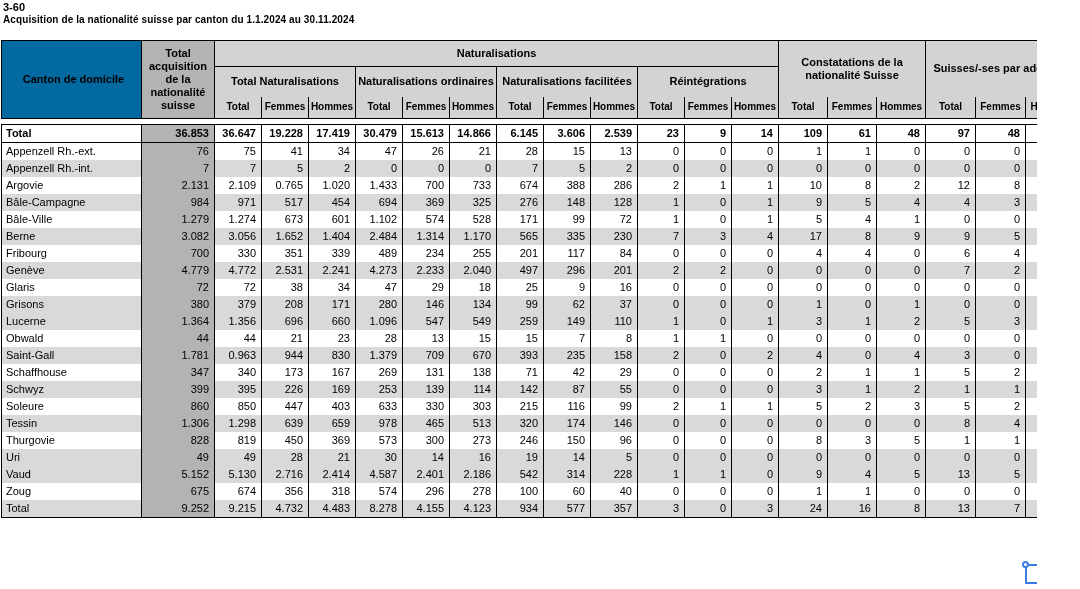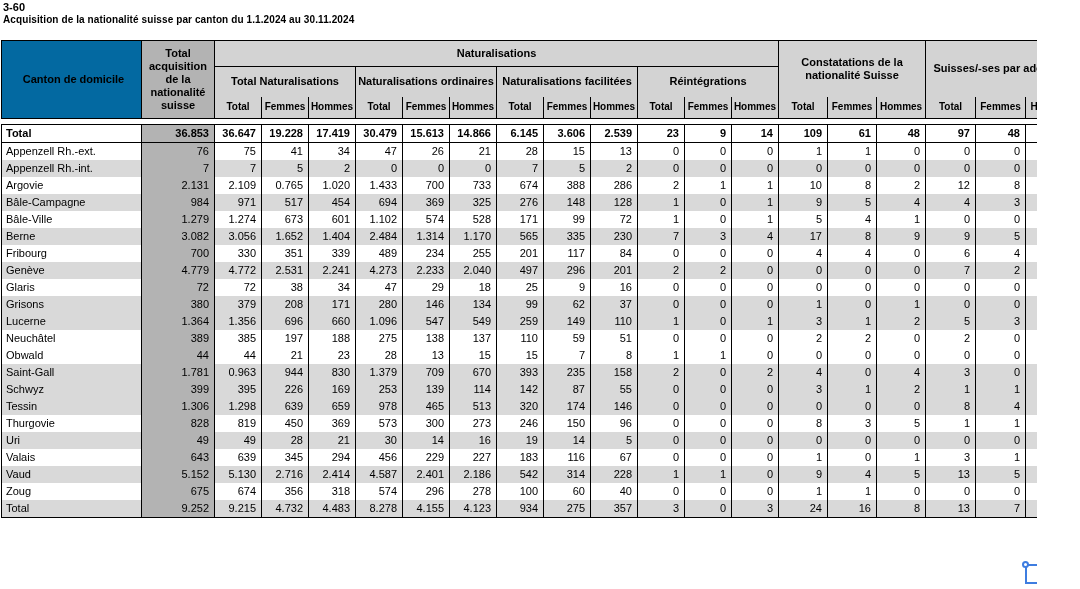--- a/index.html
+++ b/index.html
@@ -414,42 +414,20 @@
           <td class="num">0</td>
           <td class="num">1</td>
           <td class="num">3</td>
           <td class="num">1</td>
           <td class="num">2</td>
           <td class="num">5</td>
           <td class="num">3</td>
           <td class="num">2</td>
         </tr>
         <tr>
-          <td class="canton">Neuchâtel</td>
-          <td class="num dark">389</td>
-          <td class="num">385</td>
-          <td class="num">197</td>
-          <td class="num">188</td>
-          <td class="num">275</td>
-          <td class="num">138</td>
-          <td class="num">137</td>
-          <td class="num">110</td>
-          <td class="num">59</td>
-          <td class="num">51</td>
-          <td class="num">0</td>
-          <td class="num">0</td>
-          <td class="num">0</td>
-          <td class="num">2</td>
-          <td class="num">2</td>
-          <td class="num">0</td>
-          <td class="num">2</td>
-          <td class="num">0</td>
-          <td class="num">2</td>
-        </tr>
-        <tr>
           <td class="canton">Obwald</td>
           <td class="num dark">44</td>
           <td class="num">44</td>
           <td class="num">21</td>
           <td class="num">23</td>
           <td class="num">28</td>
           <td class="num">13</td>
           <td class="num">15</td>
           <td class="num">15</td>
           <td class="num">7</td>
@@ -479,20 +457,42 @@
           <td class="num">2</td>
           <td class="num">0</td>
           <td class="num">2</td>
           <td class="num">4</td>
           <td class="num">0</td>
           <td class="num">4</td>
           <td class="num">3</td>
           <td class="num">0</td>
           <td class="num">3</td>
         </tr>
+        <tr>
+          <td class="canton">Schaffhouse</td>
+          <td class="num dark">347</td>
+          <td class="num">340</td>
+          <td class="num">173</td>
+          <td class="num">167</td>
+          <td class="num">269</td>
+          <td class="num">131</td>
+          <td class="num">138</td>
+          <td class="num">71</td>
+          <td class="num">42</td>
+          <td class="num">29</td>
+          <td class="num">0</td>
+          <td class="num">0</td>
+          <td class="num">0</td>
+          <td class="num">2</td>
+          <td class="num">1</td>
+          <td class="num">1</td>
+          <td class="num">5</td>
+          <td class="num">2</td>
+          <td class="num">3</td>
+        </tr>
         <tr class="stripe">
           <td class="canton">Schwyz</td>
           <td class="num dark">399</td>
           <td class="num">395</td>
           <td class="num">226</td>
           <td class="num">169</td>
           <td class="num">253</td>
           <td class="num">139</td>
           <td class="num">114</td>
           <td class="num">142</td>
@@ -501,20 +501,42 @@
           <td class="num">0</td>
           <td class="num">0</td>
           <td class="num">0</td>
           <td class="num">3</td>
           <td class="num">1</td>
           <td class="num">2</td>
           <td class="num">1</td>
           <td class="num">1</td>
           <td class="num">0</td>
         </tr>
+        <tr>
+          <td class="canton">Soleure</td>
+          <td class="num dark">860</td>
+          <td class="num">850</td>
+          <td class="num">447</td>
+          <td class="num">403</td>
+          <td class="num">633</td>
+          <td class="num">330</td>
+          <td class="num">303</td>
+          <td class="num">215</td>
+          <td class="num">116</td>
+          <td class="num">99</td>
+          <td class="num">2</td>
+          <td class="num">1</td>
+          <td class="num">1</td>
+          <td class="num">5</td>
+          <td class="num">2</td>
+          <td class="num">3</td>
+          <td class="num">5</td>
+          <td class="num">2</td>
+          <td class="num">3</td>
+        </tr>
         <tr class="stripe">
           <td class="canton">Tessin</td>
           <td class="num dark">1.306</td>
           <td class="num">1.298</td>
           <td class="num">639</td>
           <td class="num">659</td>
           <td class="num">978</td>
           <td class="num">465</td>
           <td class="num">513</td>
           <td class="num">320</td>
@@ -567,42 +589,20 @@
           <td class="num">0</td>
           <td class="num">0</td>
           <td class="num">0</td>
           <td class="num">0</td>
           <td class="num">0</td>
           <td class="num">0</td>
           <td class="num">0</td>
           <td class="num">0</td>
           <td class="num">0</td>
         </tr>
-        <tr>
-          <td class="canton">Valais</td>
-          <td class="num dark">643</td>
-          <td class="num">639</td>
-          <td class="num">345</td>
-          <td class="num">294</td>
-          <td class="num">456</td>
-          <td class="num">229</td>
-          <td class="num">227</td>
-          <td class="num">183</td>
-          <td class="num">116</td>
-          <td class="num">67</td>
-          <td class="num">0</td>
-          <td class="num">0</td>
-          <td class="num">0</td>
-          <td class="num">1</td>
-          <td class="num">0</td>
-          <td class="num">1</td>
-          <td class="num">3</td>
-          <td class="num">1</td>
-          <td class="num">2</td>
-        </tr>
         <tr class="stripe">
           <td class="canton">Vaud</td>
           <td class="num dark">5.152</td>
           <td class="num">5.130</td>
           <td class="num">2.716</td>
           <td class="num">2.414</td>
           <td class="num">4.587</td>
           <td class="num">2.401</td>
           <td class="num">2.186</td>
           <td class="num">542</td>
@@ -643,21 +643,21 @@
         <tr class="stripe">
           <td class="canton">Total</td>
           <td class="num dark">9.252</td>
           <td class="num">9.215</td>
           <td class="num">4.732</td>
           <td class="num">4.483</td>
           <td class="num">8.278</td>
           <td class="num">4.155</td>
           <td class="num">4.123</td>
           <td class="num">934</td>
-          <td class="num">275</td>
+          <td class="num">577</td>
           <td class="num">357</td>
           <td class="num">3</td>
           <td class="num">0</td>
           <td class="num">3</td>
           <td class="num">24</td>
           <td class="num">16</td>
           <td class="num">8</td>
           <td class="num">13</td>
           <td class="num">7</td>
           <td class="num">6</td>

